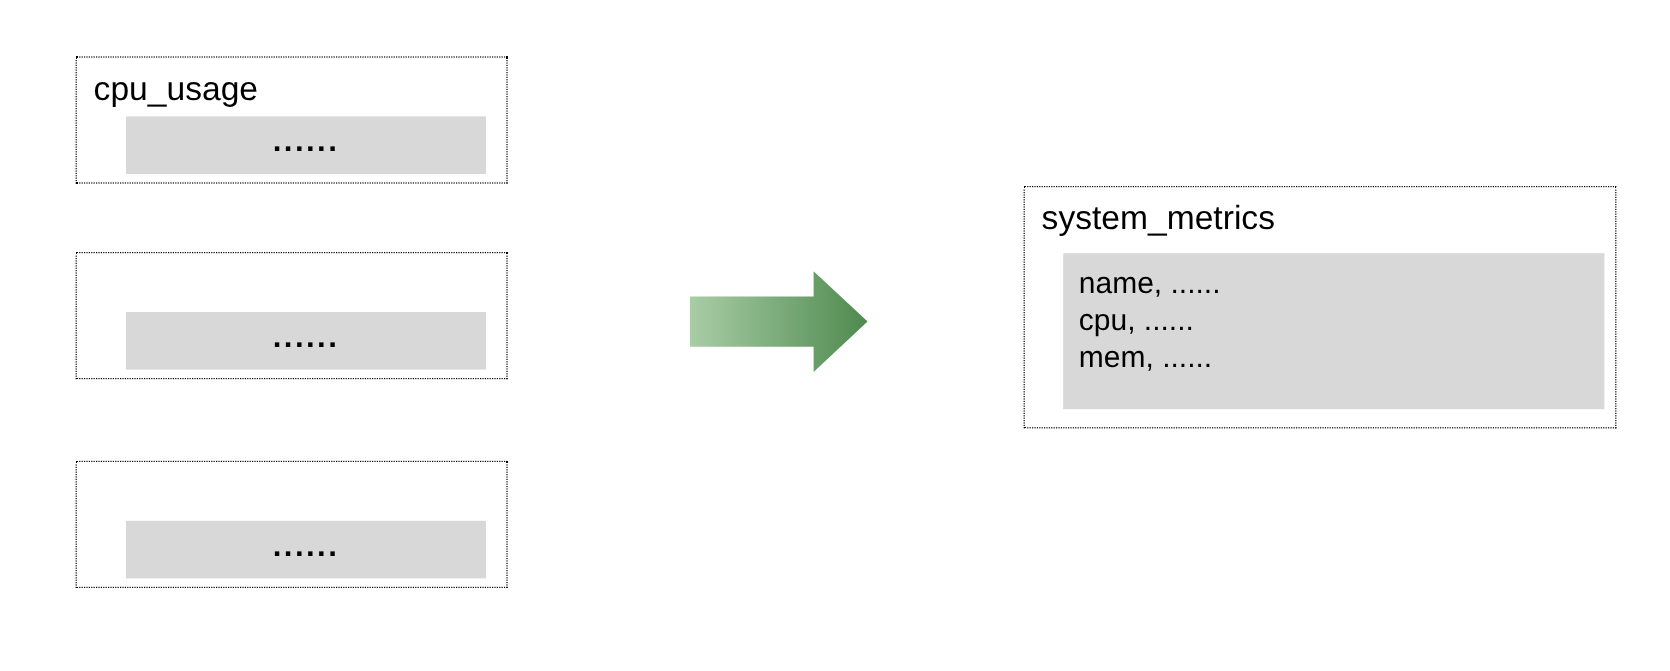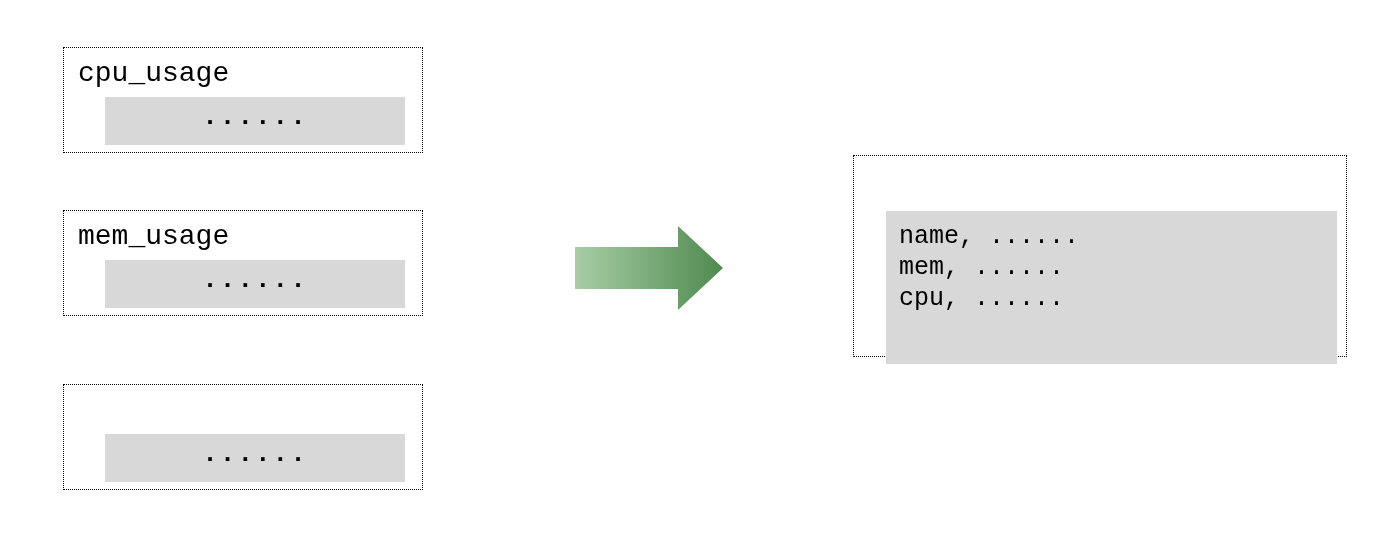--- a/index.html
+++ b/index.html
@@ -14,21 +14,20 @@
     width: 1392px;
     height: 559px;
     background: #ffffff;
     overflow: hidden;
   }
   .dotted-box {
     position: absolute;
     border: 1px dotted #000000;
     background: #ffffff;
     box-sizing: border-box;
-    font-family: Liberation Mono, monospace;
   }
   .src-box {
     left: 63px;
     width: 360px;
     height: 106px;
   }
   .src-box.pos-0 { top: 47px; }
   .src-box.pos-1 { top: 210px; }
   .src-box.pos-2 { top: 384px; }
   .box-title {
@@ -68,21 +67,21 @@
     left: 853px;
     top: 155px;
     width: 494px;
     height: 202px;
   }
   .target-body {
     position: absolute;
     left: 32px;
     top: 55px;
     width: 451px;
-    height: 153px;
+    height: 130px;
     background: #d8d8d8;
     box-sizing: border-box;
     padding: 10px 0 0 13px;
   }
   .target-row {
     font-size: 25px;
     line-height: 31px;
     white-space: nowrap;
   }
 </style>
@@ -92,21 +91,20 @@
 <div class="canvas">
 
   <div class="dotted-box src-box pos-0">
     <div class="box-title">cpu_usage</div>
     <div class="src-bar">
       <span class="dots">......</span>
     </div>
   </div>
 
   <div class="dotted-box src-box pos-1">
-    <div class="box-title">mem_usage</div>
     <div class="src-bar">
       <span class="dots">......</span>
     </div>
   </div>
 
   <div class="dotted-box src-box pos-2">
     <div class="src-bar">
       <span class="dots">......</span>
     </div>
   </div>
@@ -117,20 +115,21 @@
         <linearGradient id="arrowGrad" x1="0%" y1="0%" x2="100%" y2="0%">
           <stop offset="0%" stop-color="#a9cda6"></stop>
           <stop offset="100%" stop-color="#4e8a4f"></stop>
         </linearGradient>
       </defs>
       <polygon points="0,21 103,21 103,0 148,42 103,84 103,63 0,63" fill="url(#arrowGrad)"></polygon>
     </svg>
   </div>
 
   <div class="dotted-box target-box">
+    <div class="box-title">system_metrics</div>
     <div class="target-body">
       <div class="target-row">name, ......</div>
+      <div class="target-row">cpu, ......</div>
       <div class="target-row">mem, ......</div>
-      <div class="target-row">cpu, ......</div>
     </div>
   </div>
 
 </div>
 
 </body></html>

